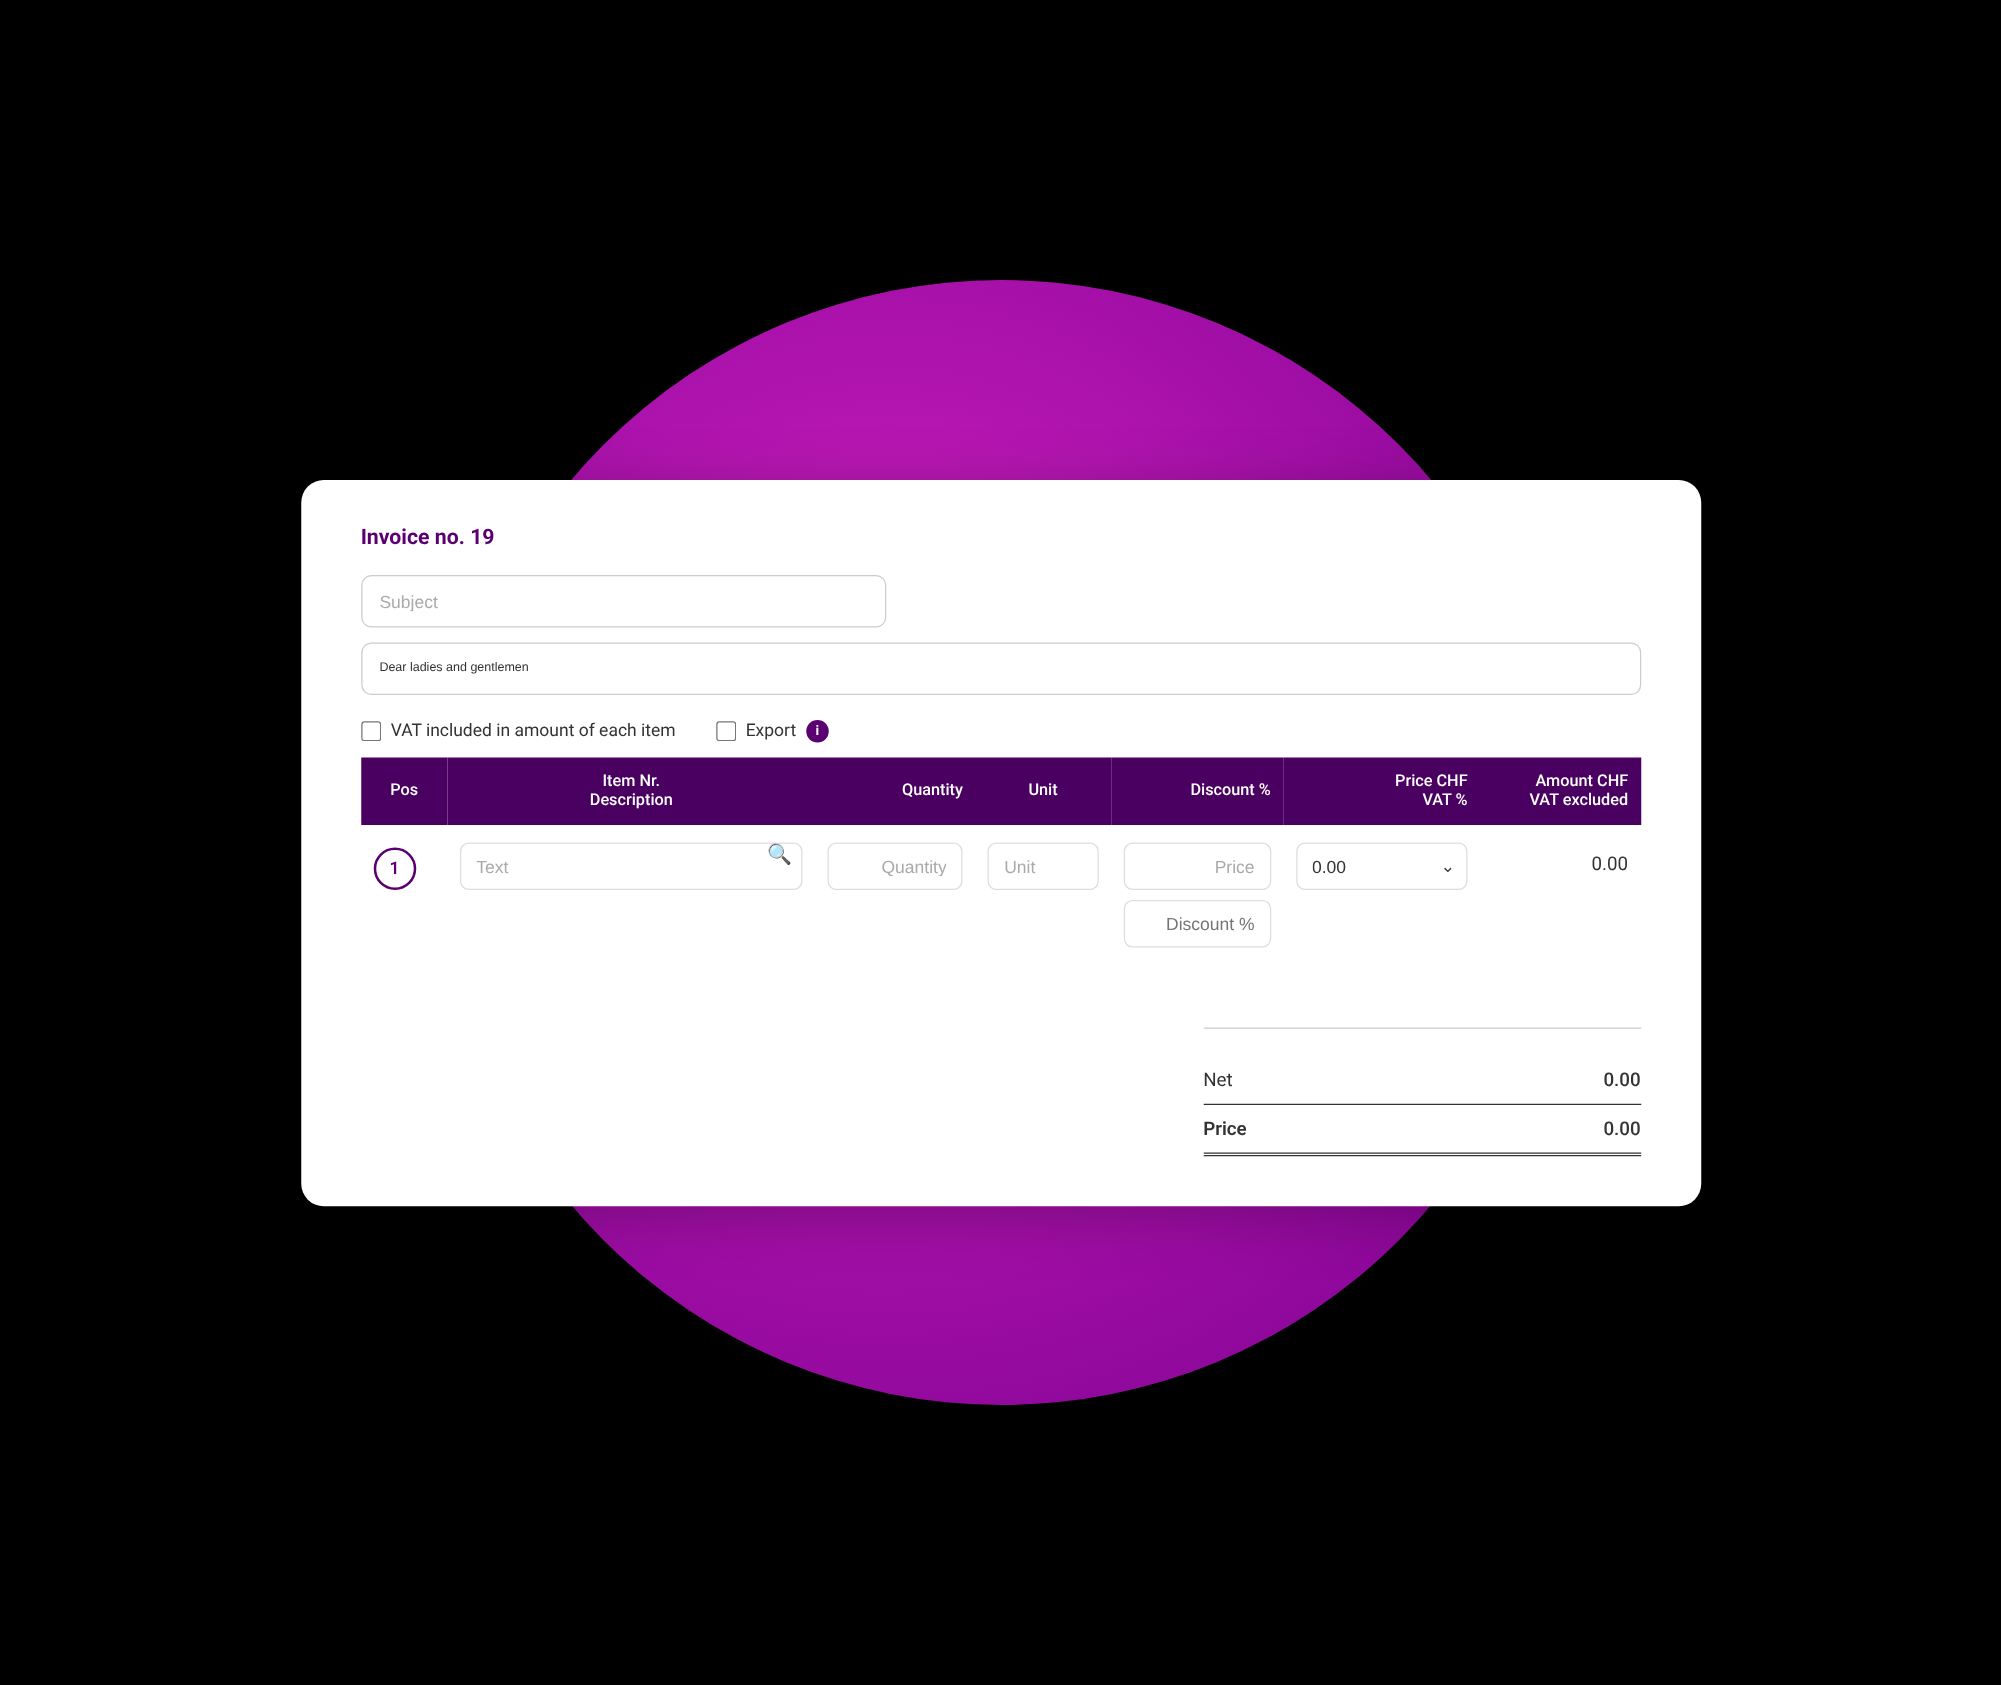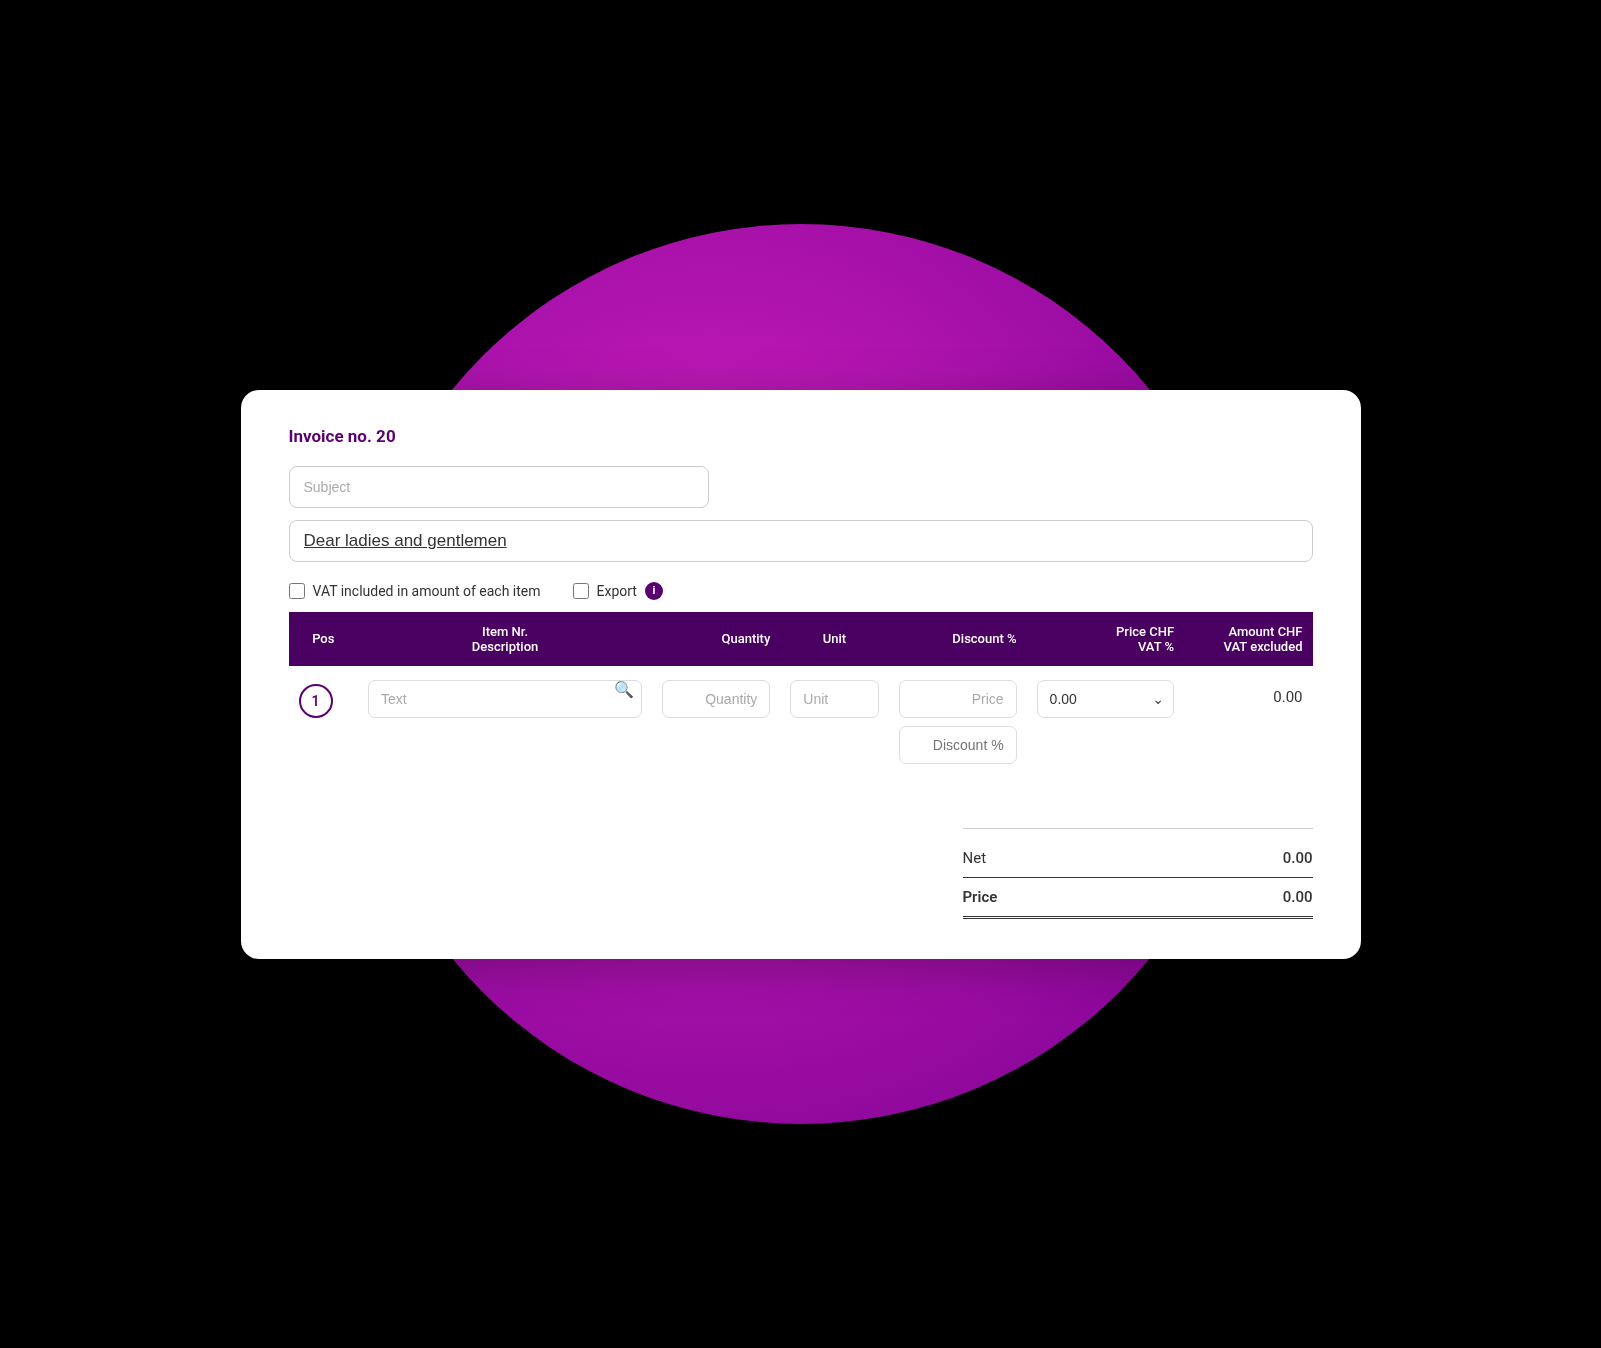--- a/index.html
+++ b/index.html
@@ -59,26 +59,25 @@
     }
 
     .subject-input::placeholder { color: #aaa; }
 
     .greeting-input {
       width: 100%;
       height: 42px;
       border: 1.5px solid #ccc;
       border-radius: 8px;
       padding: 0 14px;
-      font-size: 17px;
+      font-size: 10px;
       color: #333;
       outline: none;
       display: block;
       margin-bottom: 20px;
-      text-decoration: underline;
     }
 
     .checkboxes-row {
       display: flex;
       align-items: center;
       gap: 32px;
       margin-bottom: 12px;
     }
 
     .checkbox-label {
@@ -262,21 +261,21 @@
       font-size: 15px;
       color: #333;
       text-align: right;
       padding-top: 8px;
     }
 
     
     .totals-section {
       margin-top: 30px;
       border-top: 1.5px solid #ccc;
-      padding-top: 10px;
+      padding-top: 22px;
     }
 
     .total-row {
       display: flex;
       justify-content: space-between;
       align-items: center;
       padding: 10px 0;
       font-size: 15px;
     }
 
@@ -304,21 +303,21 @@
       margin-top: 20px;
     }
   </style>
 </head>
 <body>
 
 <div class="bg-circle"></div>
 
 <div class="card">
 
-  <div class="invoice-title">Invoice no. 20</div>
+  <div class="invoice-title">Invoice no. 19</div>
 
   <input class="subject-input" type="text" placeholder="Subject" style="">
 
   <input class="greeting-input" type="text" value="Dear ladies and gentlemen" style="">
 
   <div class="checkboxes-row">
     <label class="checkbox-label">
       <input type="checkbox" style="">
       <span>VAT included in amount of each item</span>
     </label>

